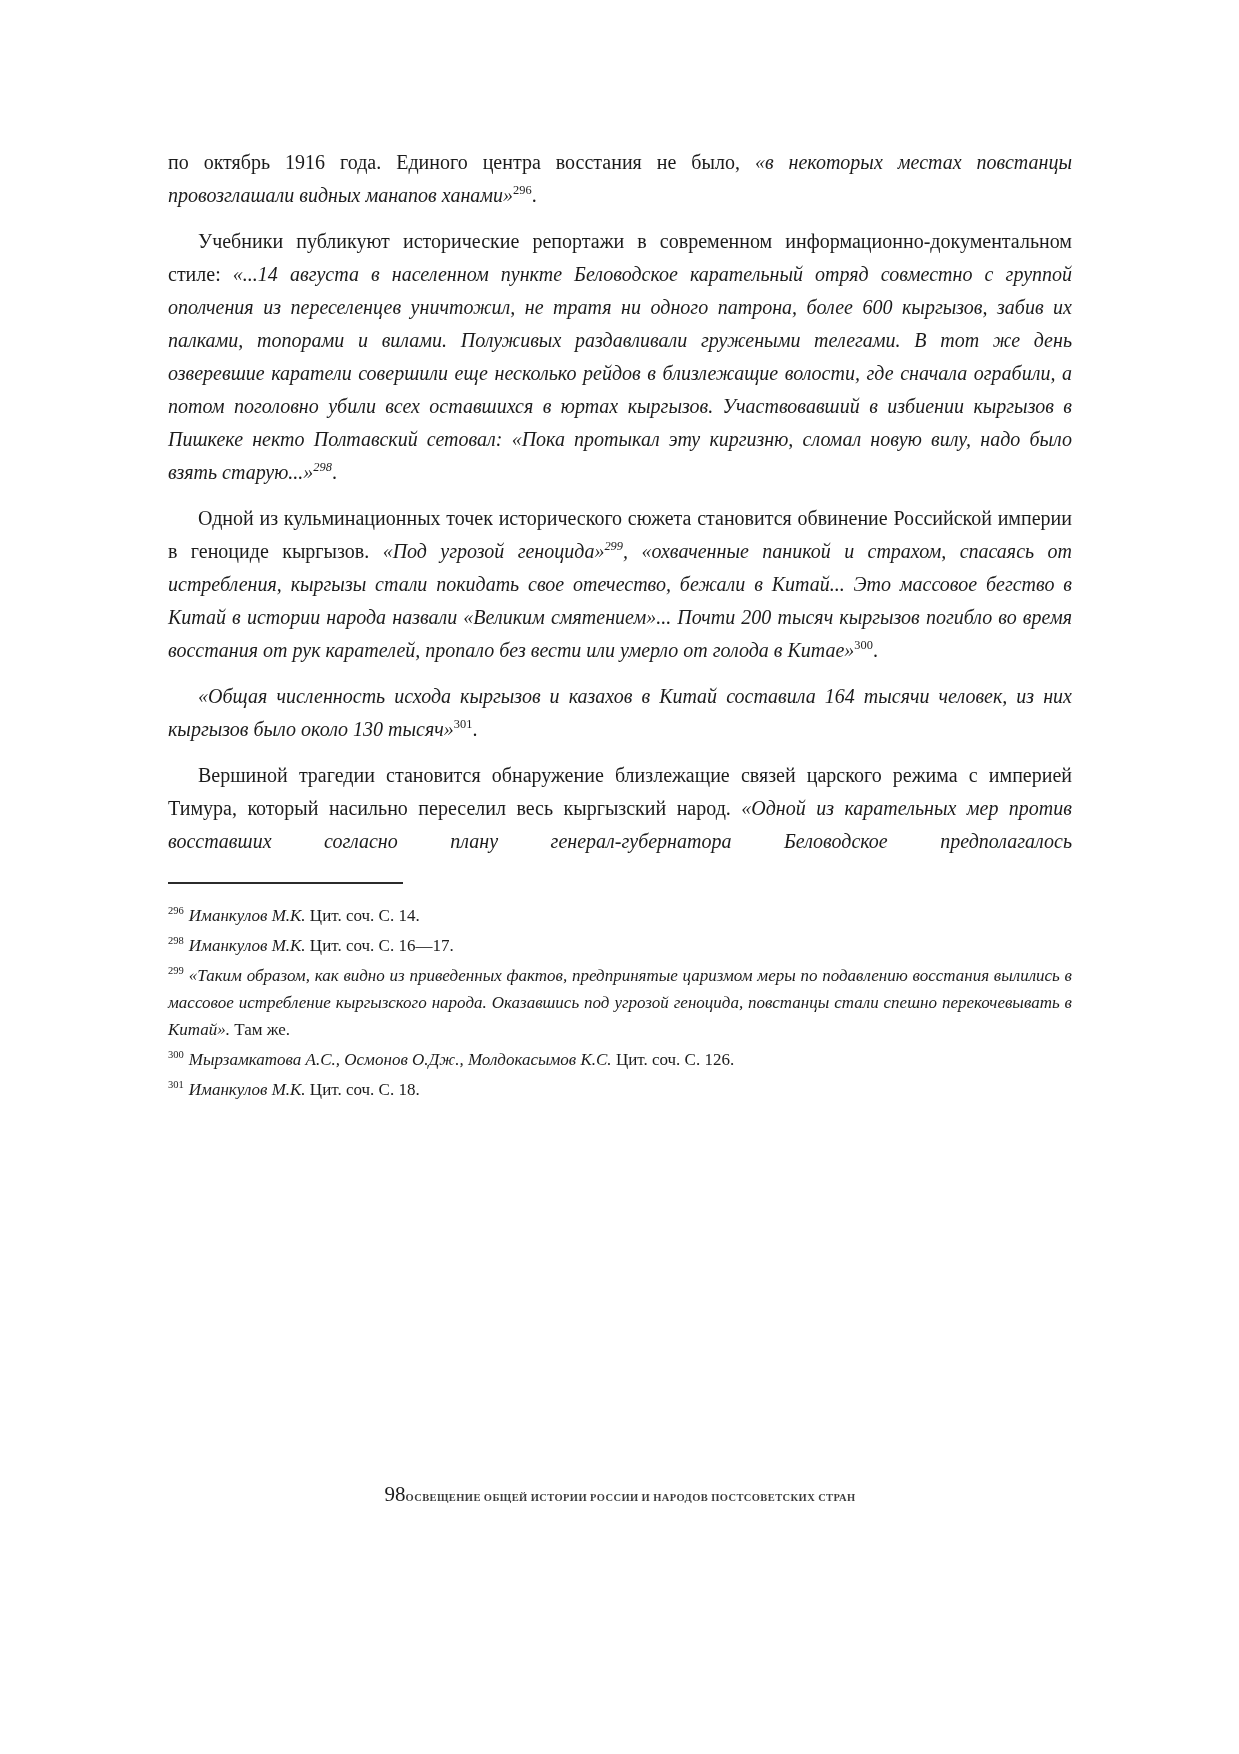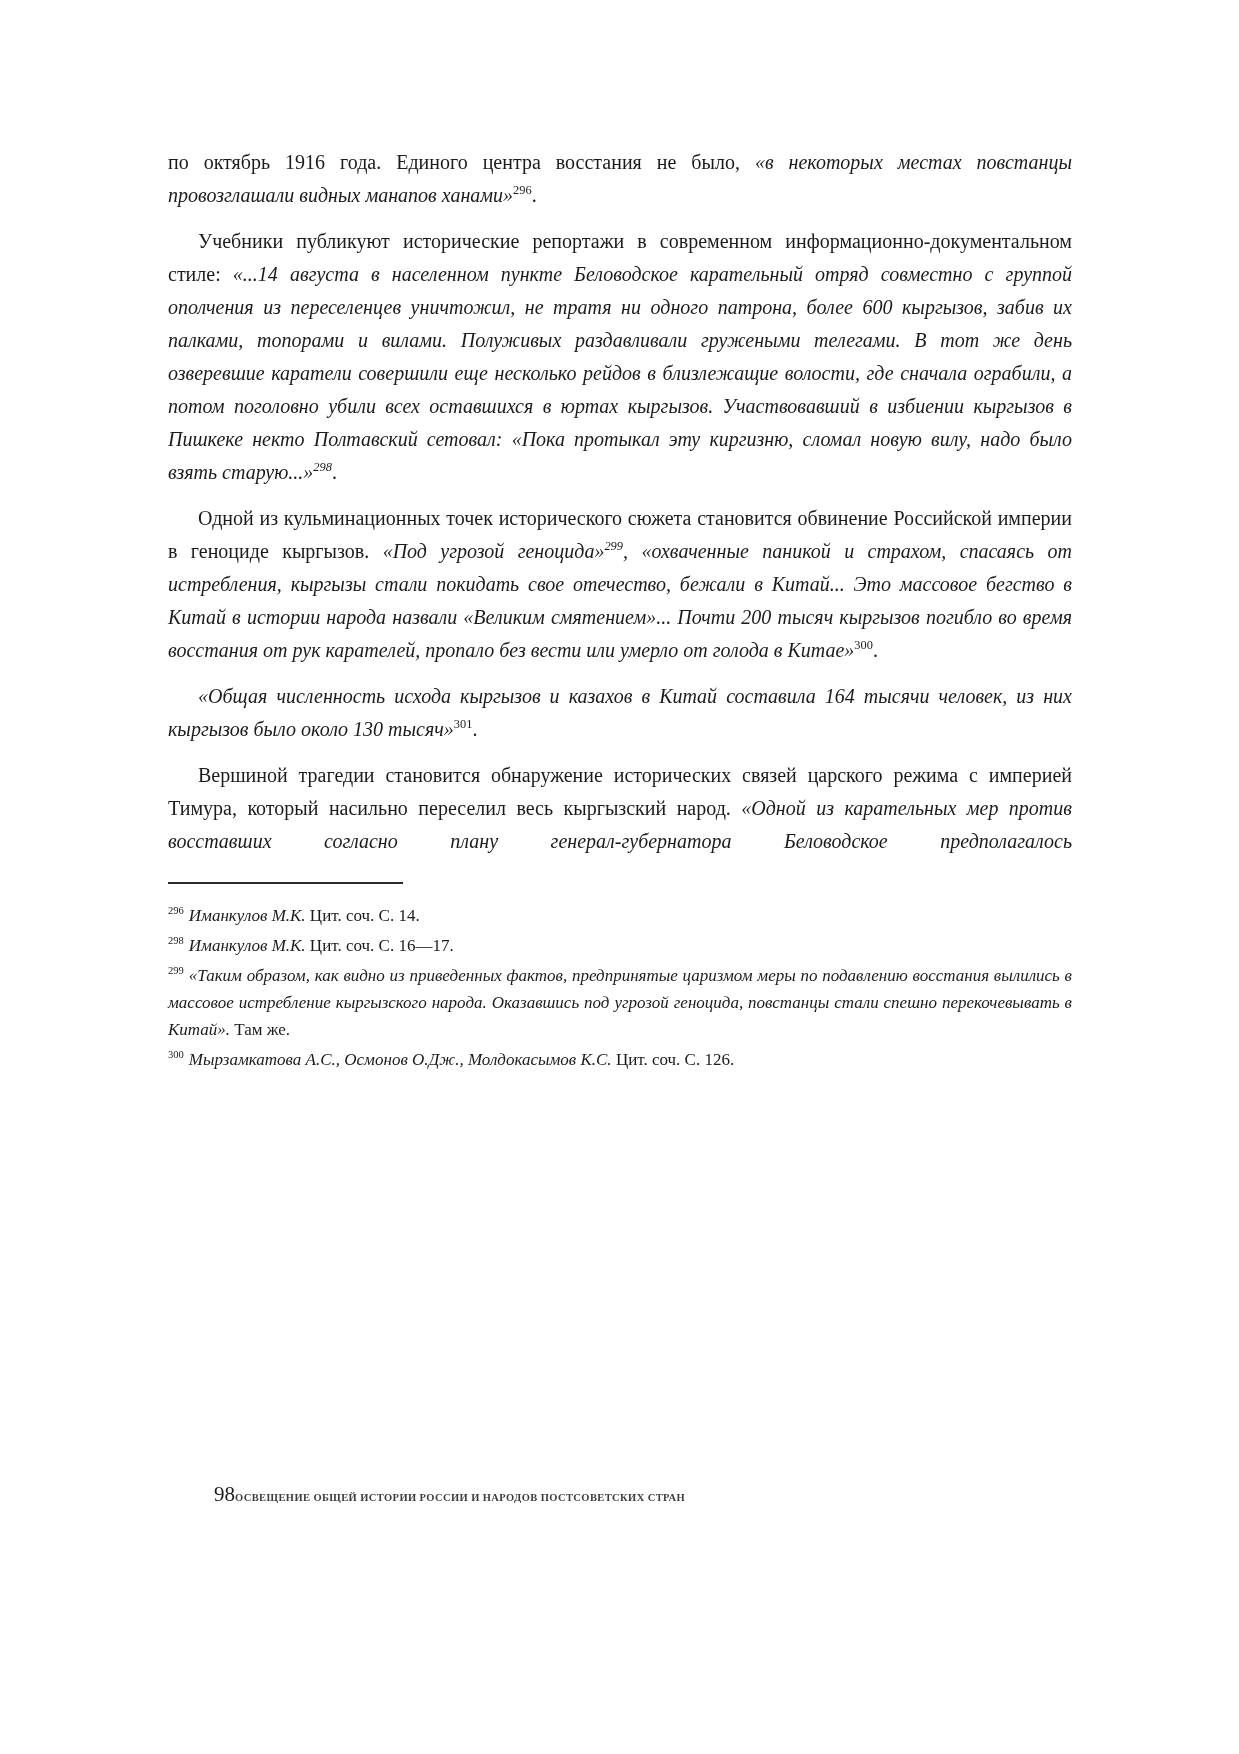--- a/index.html
+++ b/index.html
@@ -47,52 +47,52 @@
     line-height: 27px;
     text-align: justify;
   }
   .fn-num { margin-right: 5px; }
   .footer {
     position: absolute;
     left: 168px;
     right: 167px;
     top: 1482px;
     display: flex;
-    justify-content: flex-start;
+    justify-content: center;
     align-items: baseline;
-    margin-left: 46px;
   }
   .page-num { font-size: 21px; color: #1b1b1b; }
   .running-title {
     font-family: Liberation Serif, serif;
     font-size: 10.5px;
     letter-spacing: 0.4px;
     color: #3d3d3d;
     font-weight: bold;
   }
 </style>
 </head>
 <body>
 
 <div class="page">
   <div class="content">
 
     <p class="body noindent"><span>по октябрь 1916 года. Единого центра восстания не было, </span><span class="it">«в некоторых местах повстанцы провозглашали видных манапов ханами»</span><sup>296</sup><span>.</span></p>
     <p class="body"><span>Учебники публикуют исторические репортажи в современном информационно-документальном стиле: </span><span class="it">«...14 августа в населенном пункте Беловодское карательный отряд совместно с группой ополчения из переселенцев уничтожил, не тратя ни одного патрона, более 600 кыргызов, забив их палками, топорами и вилами. Полуживых раздавливали гружеными телегами. В тот же день озверевшие каратели совершили еще несколько рейдов в близлежащие волости, где сначала ограбили, а потом поголовно убили всех оставшихся в юртах кыргызов. Участвовавший в избиении кыргызов в Пишкеке некто Полтавский сетовал: «Пока протыкал эту киргизню, сломал новую вилу, надо было взять старую...»</span><sup class="it">298</sup><span>.</span></p>
     <p class="body"><span>Одной из кульминационных точек исторического сюжета становится обвинение Российской империи в геноциде кыргызов. </span><span class="it">«Под угрозой геноцида»</span><sup class="it">299</sup><span class="it">, «охваченные паникой и страхом, спасаясь от истребления, кыргызы стали покидать свое отечество, бежали в Китай... Это массовое бегство в Китай в истории народа назвали «Великим смятением»... Почти 200 тысяч кыргызов погибло во время восстания от рук карателей, пропало без вести или умерло от голода в Китае»</span><sup>300</sup><span>.</span></p>
     <p class="body"><span class="it">«Общая численность исхода кыргызов и казахов в Китай составила 164 тысячи человек, из них кыргызов было около 130 тысяч»</span><sup>301</sup><span>.</span></p>
-    <p class="body cont-next"><span>Вершиной трагедии становится обнаружение исторических связей царского режима с империей Тимура, который насильно переселил весь кыргызский народ. </span><span class="it">«Одной из карательных мер против восставших согласно плану генерал-губернатора Беловодское предполагалось</span></p>
+    <p class="body cont-next"><span>Вершиной трагедии становится обнаружение близлежащие связей царского режима с империей Тимура, который насильно переселил весь кыргызский народ. </span><span class="it">«Одной из карательных мер против восставших согласно плану генерал-губернатора Беловодское предполагалось</span></p>
 
     <div class="footnote-sep"></div>
 
     <div class="footnotes">
       <p class="fn"><sup class="fn-num">296</sup><span><span class="it">Иманкулов М.К.</span><span> Цит. соч. С. 14.</span></span></p>
       <p class="fn"><sup class="fn-num">298</sup><span><span class="it">Иманкулов М.К.</span><span> Цит. соч. С. 16—17.</span></span></p>
       <p class="fn"><sup class="fn-num">299</sup><span><span class="it">«Таким образом, как видно из приведенных фактов, предпринятые царизмом меры по подавлению восстания вылились в массовое истребление кыргызского народа. Оказавшись под угрозой геноцида, повстанцы стали спешно перекочевывать в Китай».</span><span> Там же.</span></span></p>
       <p class="fn"><sup class="fn-num">300</sup><span><span class="it">Мырзамкатова А.С., Осмонов О.Дж., Молдокасымов К.С.</span><span> Цит. соч. С. 126.</span></span></p>
+      <p class="fn"><sup class="fn-num">301</sup><span><span class="it">Иманкулов М.К.</span><span> Цит. соч. С. 18.</span></span></p>
     </div>
 
   </div>
 
   <div class="footer">
     <span class="page-num">98</span>
     <span class="running-title">ОСВЕЩЕНИЕ ОБЩЕЙ ИСТОРИИ РОССИИ И НАРОДОВ ПОСТСОВЕТСКИХ СТРАН</span>
   </div>
 </div>
 

